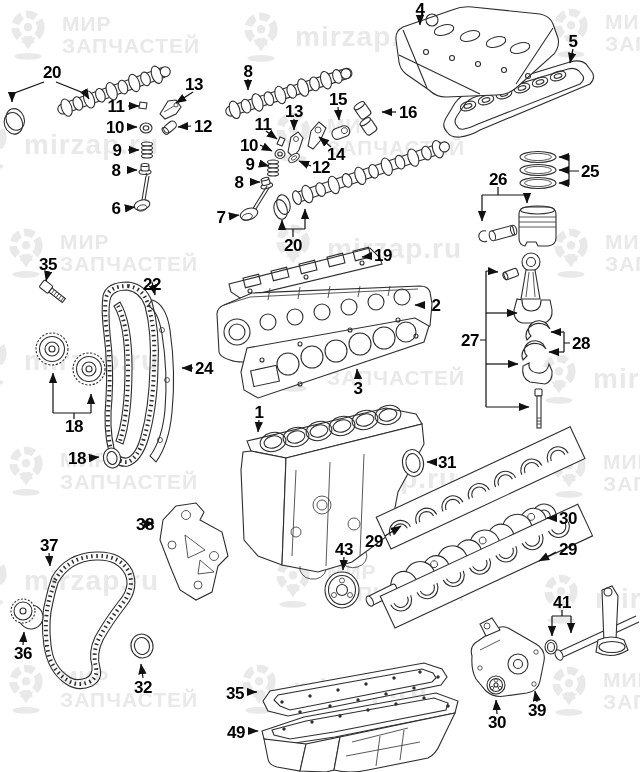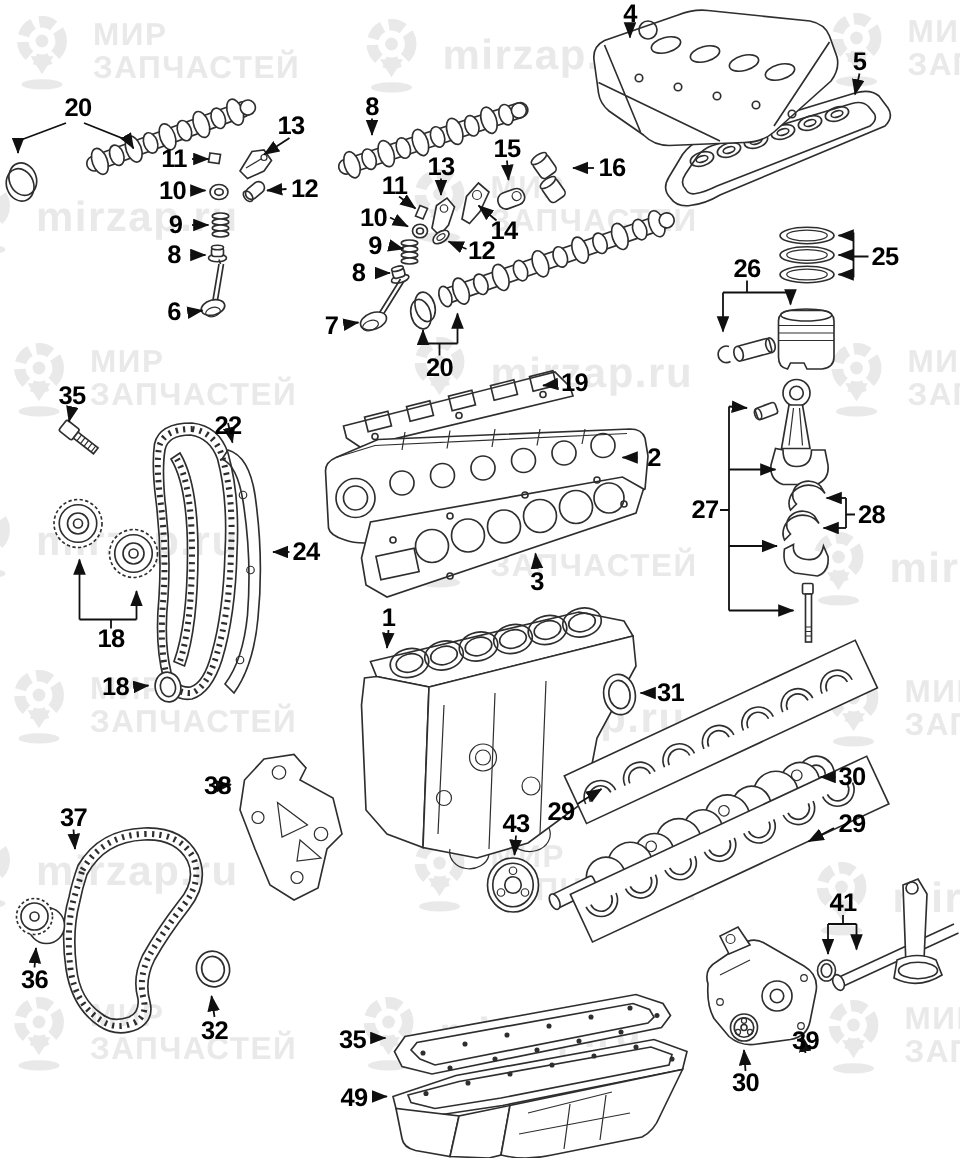--- a/index.html
+++ b/index.html
@@ -753,14 +753,14 @@
   <span class="co" style="left:23px;top:653px">36</span>
   <span class="co" style="left:143px;top:687px">32</span>
   <span class="co" style="left:344px;top:549px">43</span>
   <span class="co" style="left:374px;top:541px">29</span>
   <span class="co" style="left:568px;top:518px">30</span>
   <span class="co" style="left:568px;top:549px">29</span>
   <span class="co" style="left:562px;top:602px">41</span>
   <span class="co" style="left:235px;top:693px">35</span>
   <span class="co" style="left:236px;top:732px">49</span>
   <span class="co" style="left:497px;top:722px">30</span>
-  <span class="co" style="left:537px;top:694px">39</span>
+  <span class="co" style="left:537px;top:710px">39</span>
 </div>
 
 </body></html>

